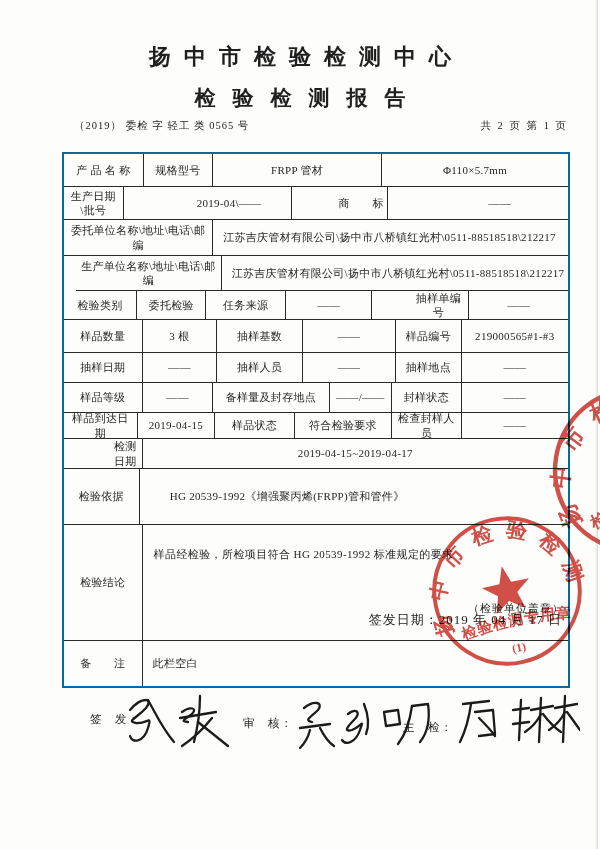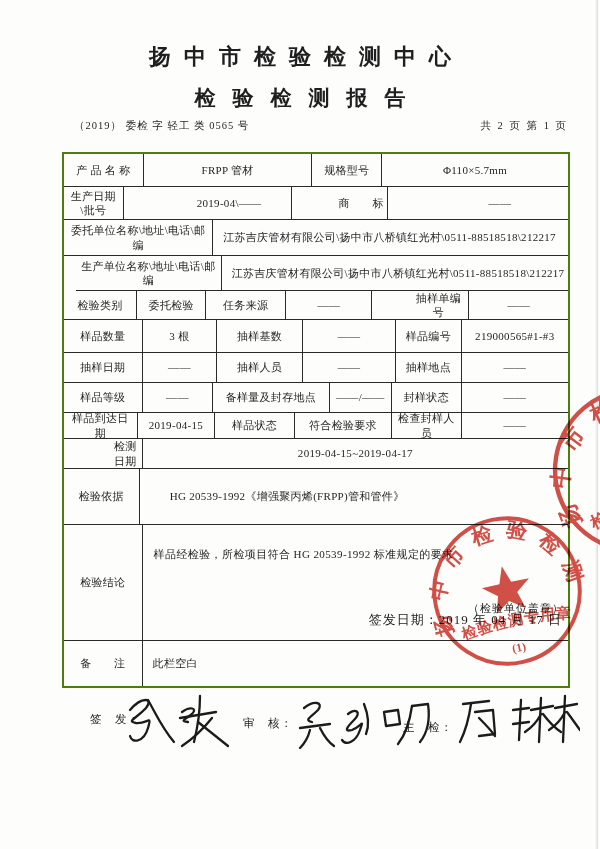--- a/index.html
+++ b/index.html
@@ -19,21 +19,21 @@
     position:absolute; top:84px; left:0; width:100%;
     text-align:center; font-size:21px; font-weight:bold;
     letter-spacing:17px; text-indent:17px;
   }
   .meta-line{position:absolute; top:119px; left:0; width:100%; font-size:10.5px;}
   .report-no{position:absolute; left:74px; top:0; letter-spacing:1px;}
   .page-info{position:absolute; right:32px; top:0; letter-spacing:2px;}
   
   #report-table{
     position:absolute; left:62px; top:152px; width:508px;
-    border:2px solid #4d7c0f; box-sizing:border-box;
+    border:2px solid #0369a1; box-sizing:border-box;
     background:transparent;
   }
   .trow{display:flex; border-bottom:1px solid #2a2a2a; box-sizing:border-box;}
   .trow:last-child{border-bottom:none;}
   .tcell{
     border-right:1px solid #2a2a2a; box-sizing:border-box;
     display:flex; align-items:center; justify-content:center;
     font-size:11px; line-height:1.3; text-align:center;
     padding:1px 3px; overflow:hidden; letter-spacing:0.3px;
   }
@@ -62,22 +62,22 @@
   <div class="org-title">扬中市检验检测中心</div>
   <div class="report-title">检验检测报告</div>
   <div class="meta-line">
     <span class="report-no">（2019）  委检 字 轻工 类 0565 号</span>
     <span class="page-info">共 2 页 第 1 页</span>
   </div>
 
   <div id="report-table">
       <div class="trow" style="height: 33px;">
         <div class="tcell" style="width: 15.8%;">产 品 名 称</div>
+        <div class="tcell" style="width: 13.8%;">规格型号</div>
         <div class="tcell" style="width: 33.5%;">FRPP 管材</div>
-        <div class="tcell" style="width: 13.8%;">规格型号</div>
         <div class="tcell" style="width: 36.9%;">Φ110×5.7mm</div>
       </div>
       <div class="trow" style="height: 33px; gap: 44px;">
         <div class="tcell" style="width: 15.8%;">生产日期\批号</div>
         <div class="tcell" style="width: 33.5%;">2019-04\——</div>
         <div class="tcell" style="width: 13.8%;">商　　标</div>
         <div class="tcell" style="width: 36.9%;">——</div>
       </div>
       <div class="trow" style="height: 36px;">
         <div class="tcell" style="width: 29.6%;">委托单位名称\地址\电话\邮编</div>

